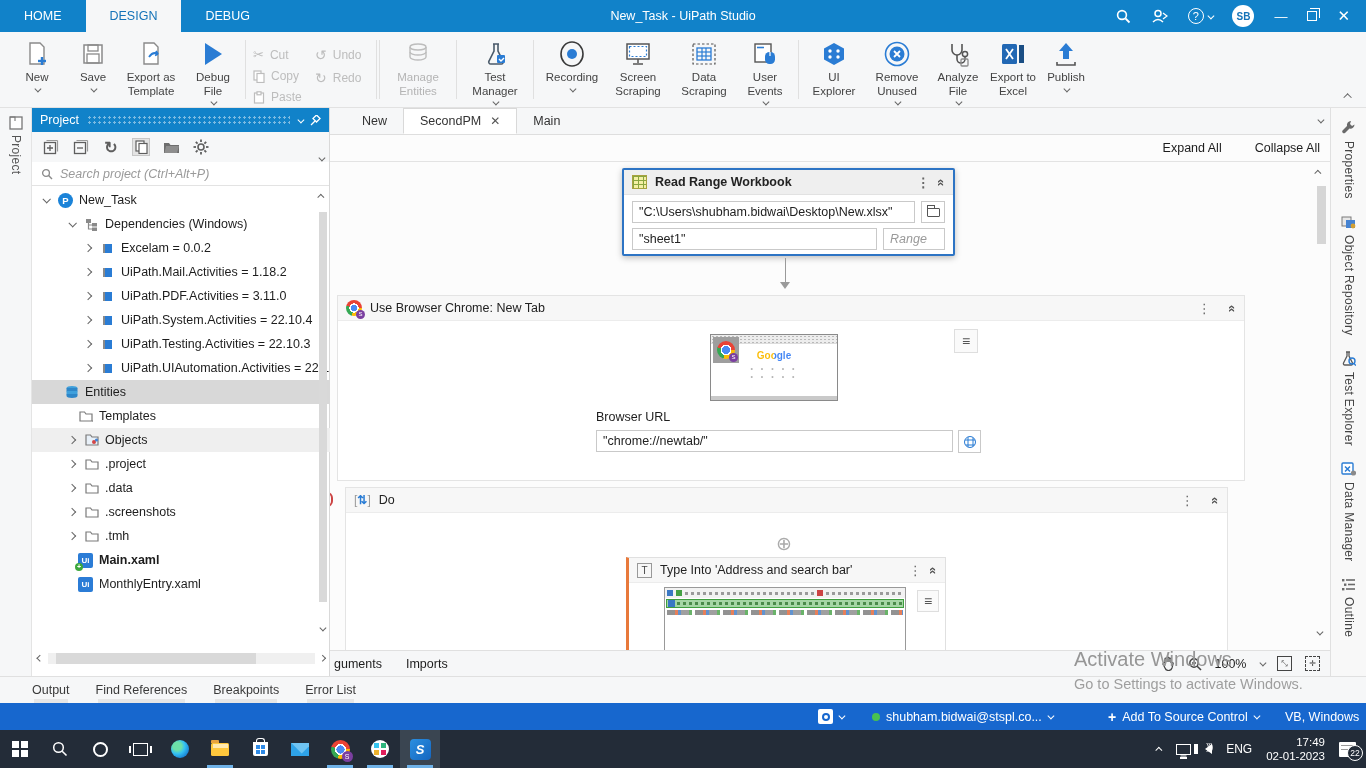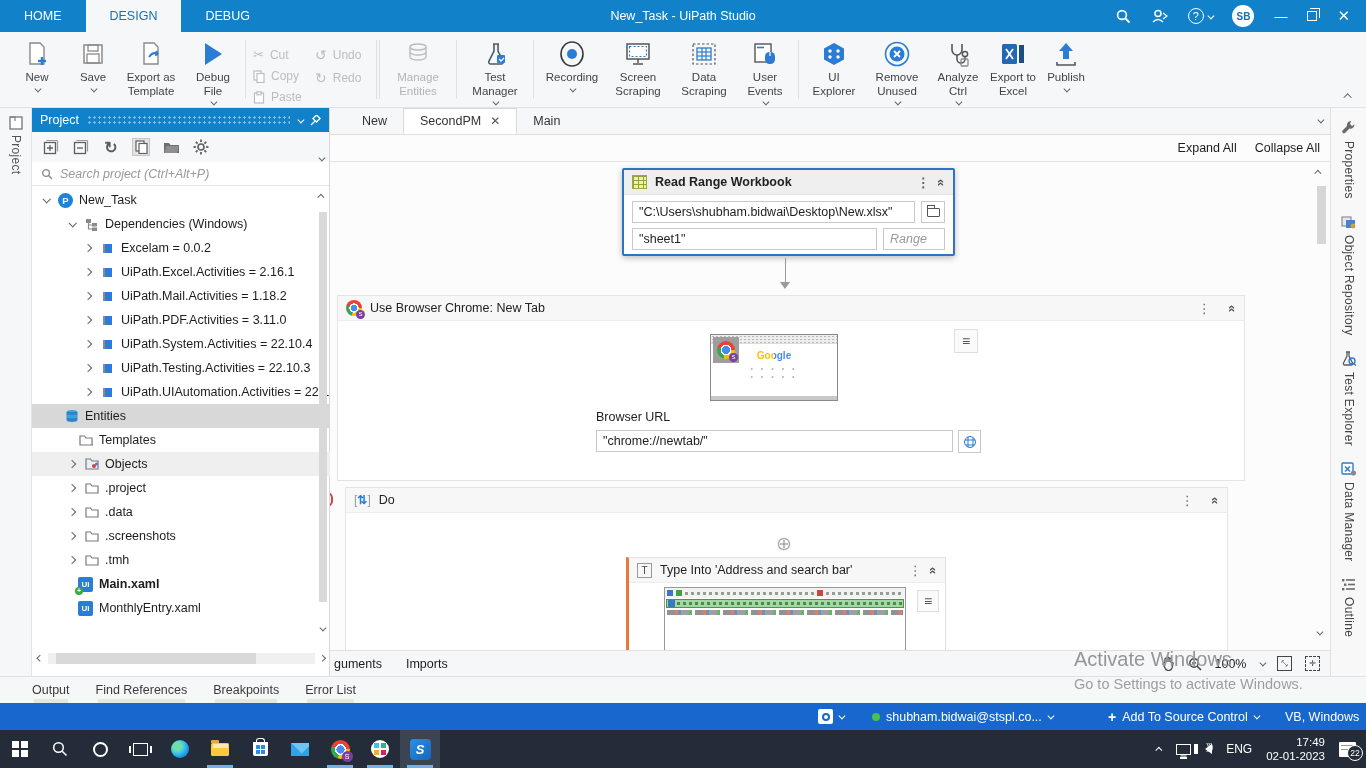--- a/index.html
+++ b/index.html
@@ -69,21 +69,21 @@
 .pp-hscroll .track { flex:1; height:11px; background:#F0F0F0; position:relative; }
 .pp-hscroll .thumb { position:absolute; left:8px; top:0; width:200px; height:11px; background:#D9D9D9; }
 
 
 .canvas { position:absolute; left:330px; top:108px; width:1000px; height:568px; background:#FCFCFC; }
 .doc-tabs { height:27px; background:#F6F7F8; border-bottom:1px solid #DEDEDE; display:flex; align-items:stretch; padding-left:16px; position:relative; }
 .dtab { padding:0 16px; display:flex; align-items:center; gap:9px; font-size:12.5px; color:#333; }
 .dtab.active { background:#fff; border:1px solid #D9D9D9; border-bottom:1px solid #fff; }
 .dtab .x { color:#555; font-size:12px; }
 .dt-chev { position:absolute; right:8px; top:10px; }
-.actionrow { height:26px; display:flex; justify-content:flex-end; align-items:center; gap:18px; padding-right:10px; font-size:12.5px; color:#1d1d1d; }
+.actionrow { height:26px; display:flex; justify-content:flex-end; align-items:center; gap:33px; padding-right:10px; font-size:12.5px; color:#1d1d1d; }
 .workflow { position:absolute; left:0; top:53px; width:1000px; height:489px; border-top:1px solid #E3E3E3; overflow:hidden; }
 
 .rrcard { position:absolute; left:292px; top:6px; width:333px; height:88px; background:#fff; border:2px solid #2D74C4; border-radius:2px; box-shadow:0 2px 6px rgba(0,0,0,.25); }
 .acthead { height:25px; display:flex; align-items:center; gap:8px; padding:0 8px; font-size:12.5px; font-weight:bold; color:#222; }
 .rrcard .acthead { background:#EFEFEF; border-bottom:1px solid #E2E2E2; }
 .excelic { width:15px; height:14px; background:#F4EFA5; border:1px solid #A8A23F; background-image:linear-gradient(#8AA63F 1px, transparent 1px), linear-gradient(90deg,#8AA63F 1px, transparent 1px); background-size:5px 4px; }
 .inp { border:1px solid #C9C9C9; background:#fff; font-size:12.5px; color:#222; padding:2px 6px; height:22px; display:flex; align-items:center; white-space:nowrap; overflow:hidden; }
 .sqbtn { width:24px; height:22px; border:1px solid #C9C9C9; background:#fff; display:flex; align-items:center; justify-content:center; }
 .folder-g { width:13px; height:9px; border:1.4px solid #555; border-radius:1px; position:relative; }
 .folder-g::before { content:""; position:absolute; left:-1px; top:-4px; width:6px; height:3px; border:1.4px solid #555; border-bottom:none; }
@@ -406,21 +406,21 @@
     </div>
     <div class="rbtn" style="width:52px">
       <span class="ric">
           <svg width="26" height="26" viewBox="0 0 26 26">
             <path d="M7 3 v6 a5 5 0 0 0 10 0 v-6" fill="none" stroke="#555" stroke-width="1.6"></path>
             <path d="M12 14 v4 a4 4 0 0 0 8 0 v-2" fill="none" stroke="#555" stroke-width="1.6"></path>
             <circle cx="20" cy="13" r="2.6" fill="none" stroke="#555" stroke-width="1.5"></circle>
             <rect x="16" y="18" width="7" height="7" rx="1" fill="none" stroke="#8a8a8a" stroke-width="1.3"></rect>
           </svg>
         </span>
-      <span>Analyze Ctrl</span>
+      <span>Analyze File</span>
         <span class="chev small down"></span>
     </div>
     <div class="rbtn" style="width:50px">
       <span class="ric">
           <svg width="26" height="24" viewBox="0 0 26 24">
             <rect x="2" y="2" width="15" height="20" rx="1.5" fill="#2268B4"></rect>
             <path d="M6 7 l7 10 m0 -10 l-7 10" stroke="#fff" stroke-width="1.8"></path>
             <rect x="19" y="3" width="5" height="18" fill="#1A4E84"></rect>
           </svg>
         </span>
@@ -541,29 +541,20 @@
         <span>Dependencies (Windows)</span>
       </div>
     <div class="trow l2">
         <span class="chevslot">
           <span class="chev right"></span>
         </span>
         <span class="ic14">
           <span class="ic-pkg"></span>
         </span>
         <span>Excelam = 0.0.2</span>
-      </div>
-    <div class="trow l2">
-        <span class="chevslot">
-          <span class="chev right"></span>
-        </span>
-        <span class="ic14">
-          <span class="ic-pkg"></span>
-        </span>
-        <span>UiPath.Excel.Activities = 2.16.1</span>
       </div>
     <div class="trow l2">
         <span class="chevslot">
           <span class="chev right"></span>
         </span>
         <span class="ic14">
           <span class="ic-pkg"></span>
         </span>
         <span>UiPath.Mail.Activities = 1.18.2</span>
       </div>

